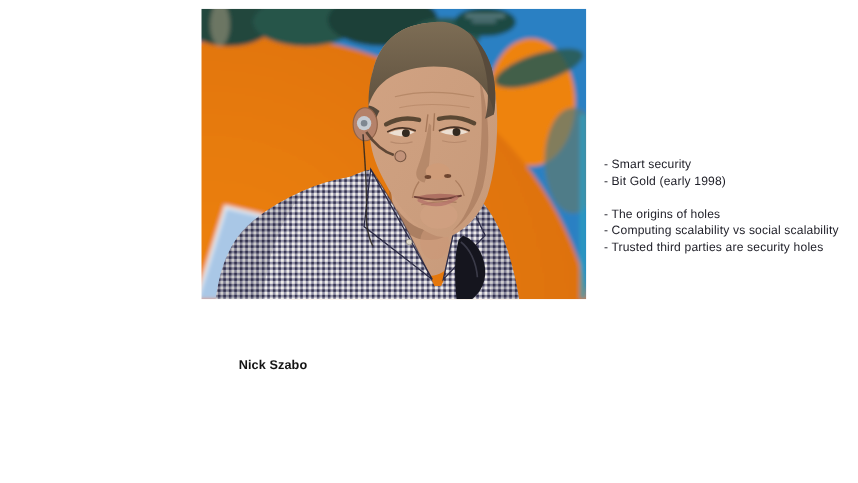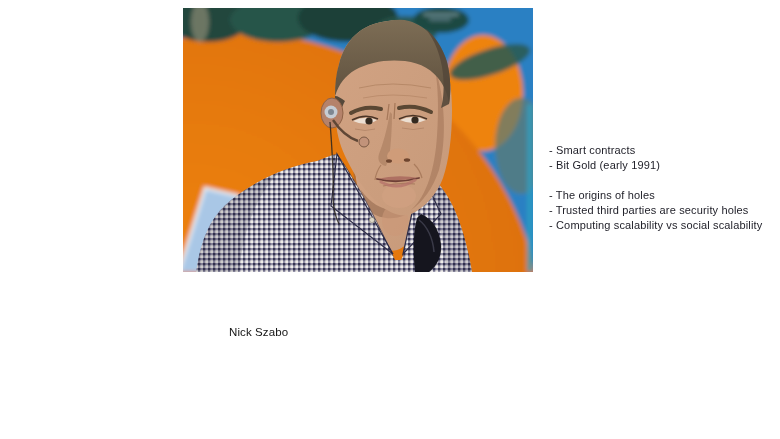--- a/index.html
+++ b/index.html
@@ -12,22 +12,22 @@
     position:absolute;left:183px;top:8px;width:350px;height:264px;overflow:hidden;
   }
   .photo svg{display:block;width:350px;height:264px;}
   .notes{
     position:absolute;left:549px;top:143px;color:#1d1d26;
     font-size:11px;letter-spacing:.15px;
   }
   .note-line{height:15px;line-height:15px;white-space:nowrap;font-weight:400;}
   .note-gap{height:15px;}
   .caption{
-    position:absolute;left:229px;top:326px;color:#141414;
-    font-size:11.5px;font-weight:400;letter-spacing:.1px;white-space:nowrap;
+    position:absolute;left:217px;top:326px;color:#141414;
+    font-size:11.5px;font-weight:700;letter-spacing:.1px;white-space:nowrap;
   }
 </style>
 </head>
 <body>
 
 <div class="slide">
 
   <div class="photo">
     <svg viewBox="0 0 350 264" xmlns="http://www.w3.org/2000/svg">
       <defs>
@@ -172,23 +172,23 @@
             <path d="M 150,112 C 158,124 166,130 175,133" stroke="#5f4636" stroke-width="2.4" fill="none"></path>
             <circle cx="181" cy="134" r="5" fill="#c2937a" stroke="#7a5844" stroke-width="1"></circle>
             <path d="M 147,114 C 149,140 151,165 150,188 C 150,198 152,208 156,216" stroke="#2c2620" stroke-width="1.3" fill="none" opacity="0.85"></path>
           </g>
         </g>
       </g>
     </svg>
   </div>
 
   <div class="notes">
-    <div class="note-line">- Smart contracts</div>
-    <div class="note-line">- Bit Gold (early 1991)</div>
+    <div class="note-line">- Smart security</div>
+    <div class="note-line">- Bit Gold (early 1998)</div>
     <div class="note-gap"></div>
     <div class="note-line">- The origins of holes</div>
+    <div class="note-line">- Computing scalability vs social scalability</div>
     <div class="note-line">- Trusted third parties are security holes</div>
-    <div class="note-line">- Computing scalability vs social scalability</div>
   </div>
 
   <div class="caption">Nick Szabo</div>
 
 </div>
 
 </body></html>

